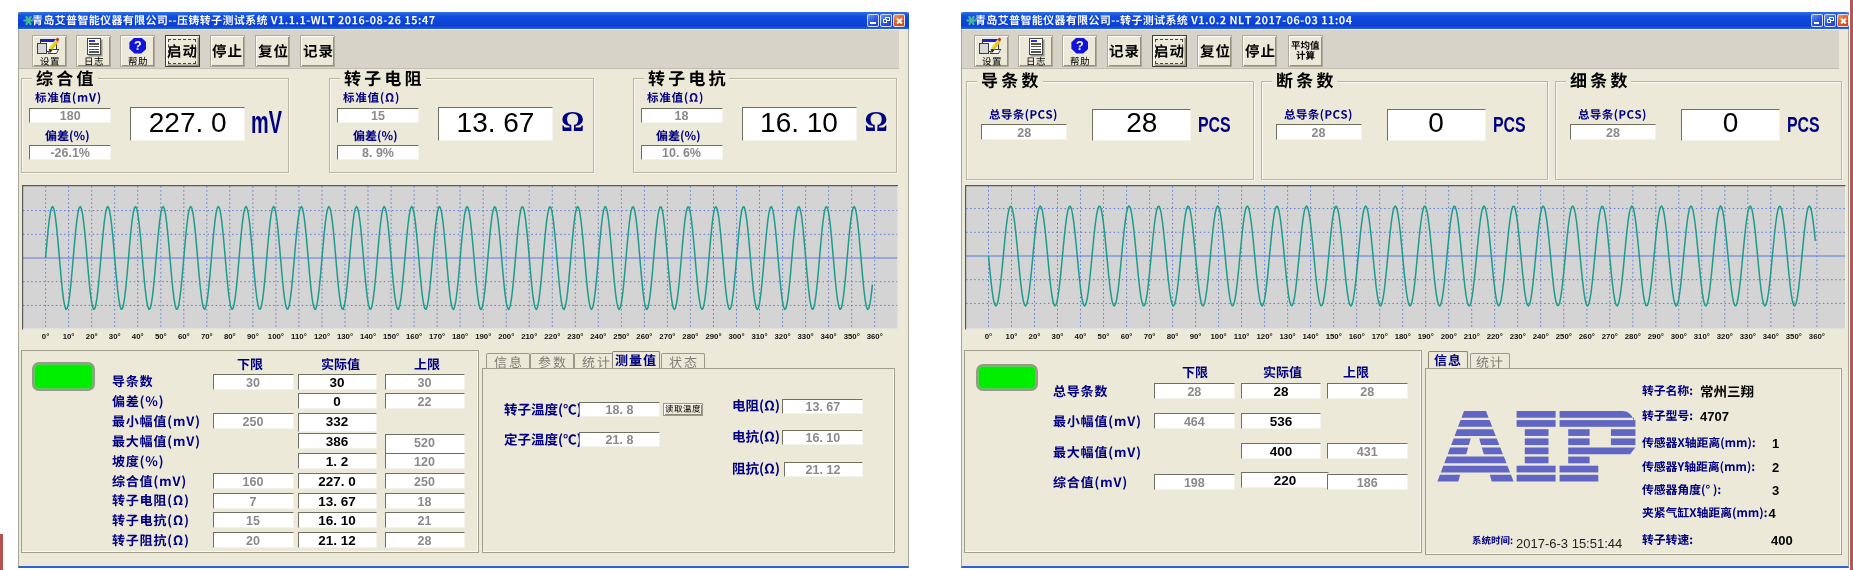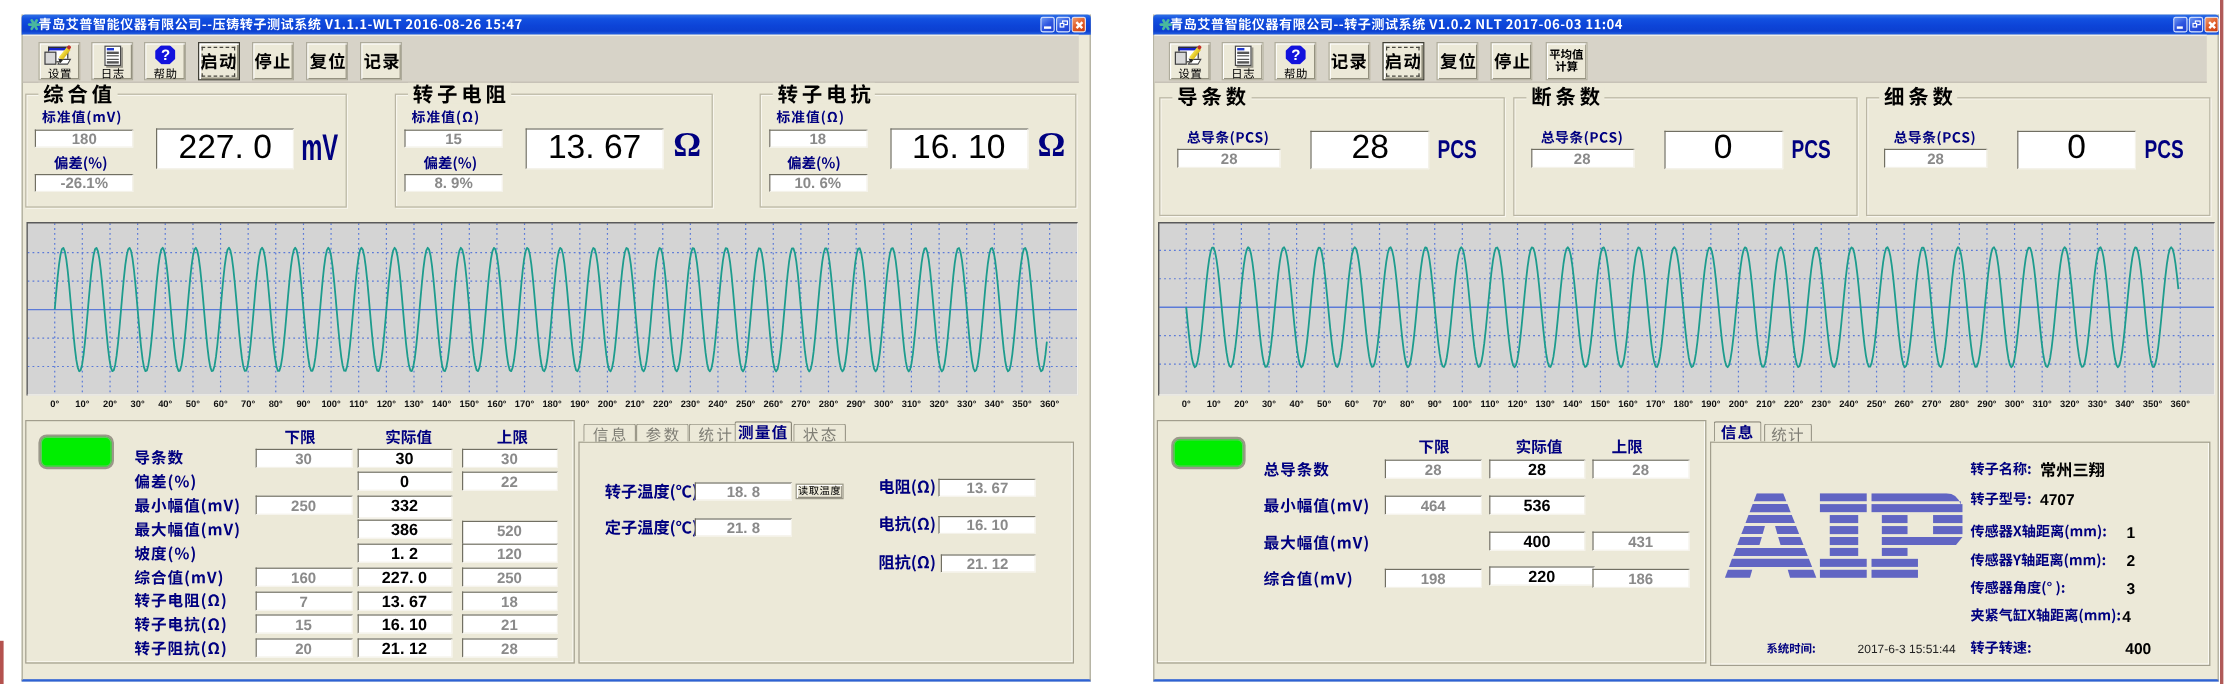--- a/index.html
+++ b/index.html
@@ -1271,12 +1271,12 @@
 <div class="abs" style="left:1771px;top:532.8px;font-size:13px;font-weight:bold;color:#000;white-space:nowrap">400</div>
 <svg style="position:absolute;left:1472.0px;top:534.8px;overflow:visible;" width="41.1" height="11.9">
     <g transform="translate(0,8.84) scale(0.009500,-0.009500)" fill="#000080">
       <use href="#q19" x="0"></use>
       <use href="#q20" x="1000"></use>
       <use href="#q130" x="2000"></use>
       <use href="#q131" x="3000"></use>
       <use href="#q33" x="4000"></use>
     </g>
   </svg>
-<div class="abs" style="left:1548px;top:535.6px;font-size:10px;color:#222">2017-6-3 15:51:44</div>
+<div class="abs" style="left:1516px;top:535.6px;font-size:13px;color:#222">2017-6-3 15:51:44</div>
 </body></html>

